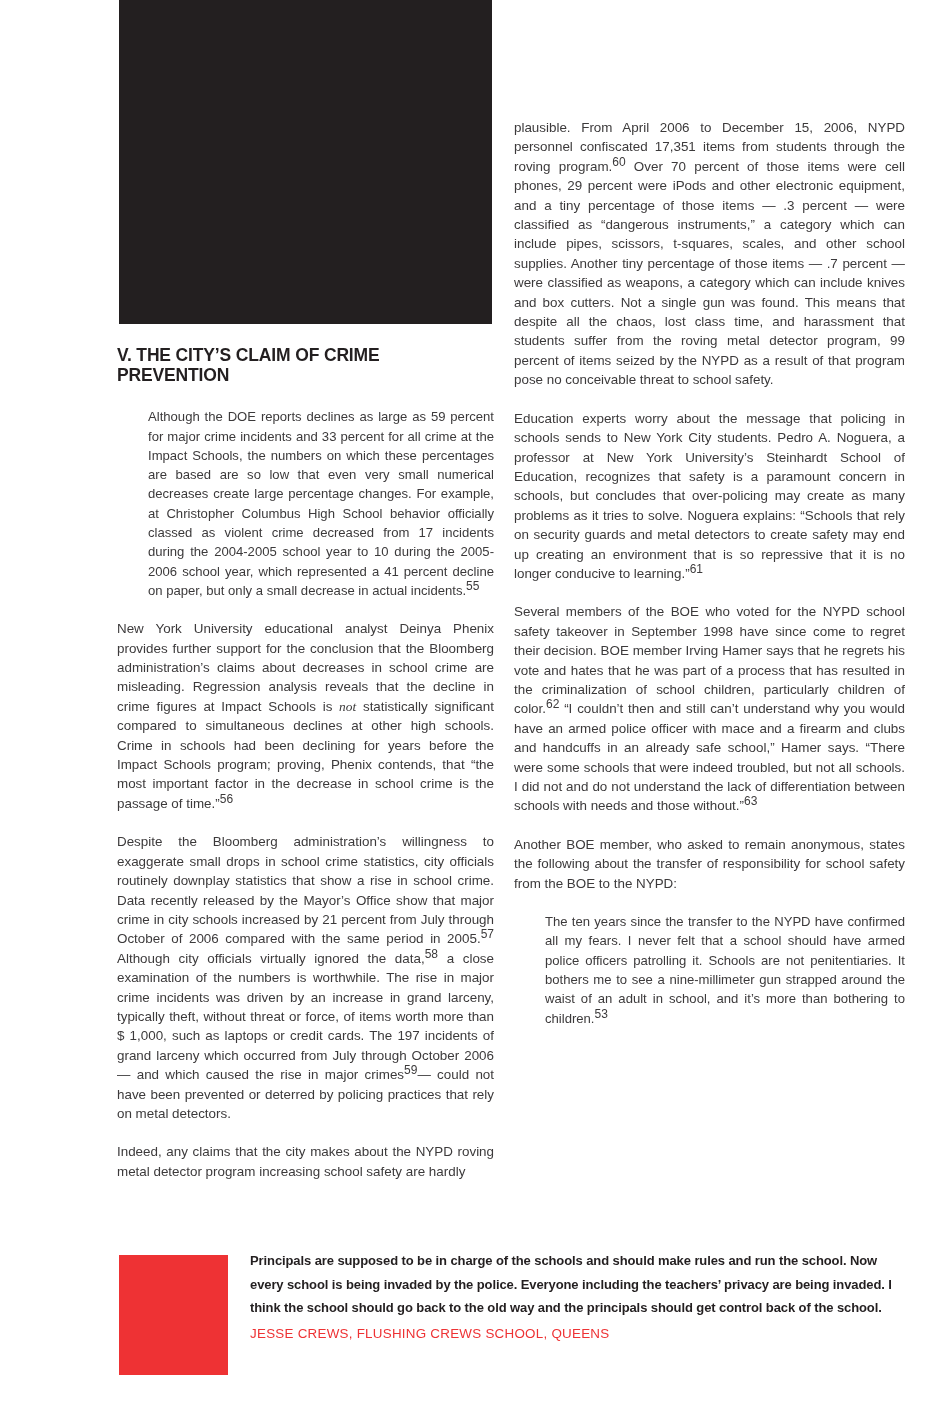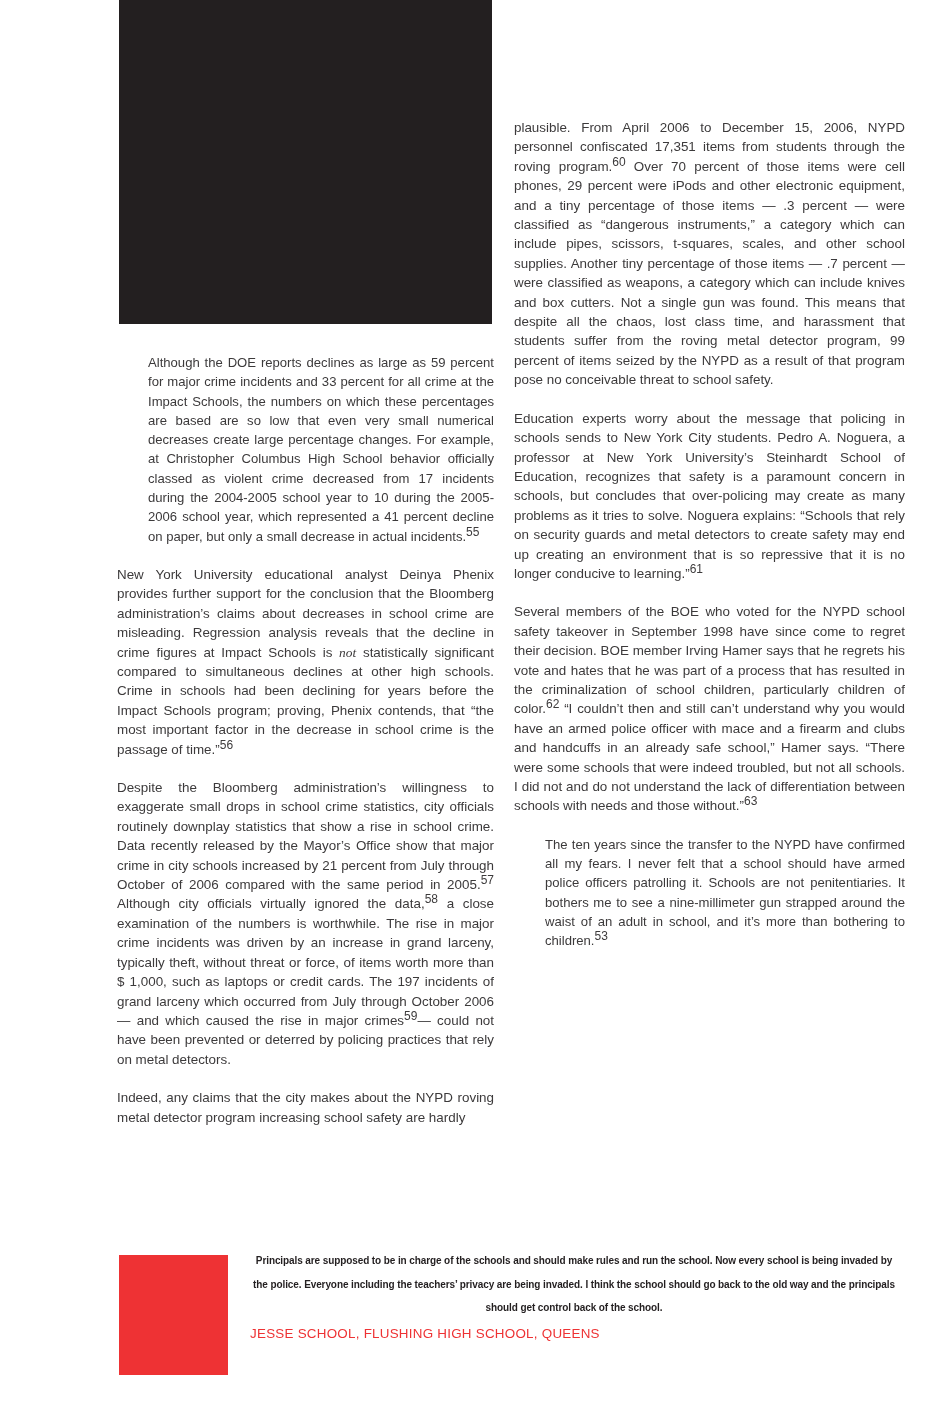--- a/index.html
+++ b/index.html
@@ -83,42 +83,42 @@
     height: 120px;
     background: #ee3234;
   }
   .pullquote-text {
     position: absolute;
     left: 250px;
     top: -6px;
     width: 648px;
   }
   .pullquote-text .pq-body {
-    font-size: 10px;
+    font-size: 13px;
     font-weight: bold;
     line-height: 23.6px;
     color: #231f20;
     letter-spacing: -0.1px;
     margin: 0;
-    text-align: center;
   }
   .pullquote-text .pq-attr {
     margin: 6px 0 0 0;
     font-size: 13.4px;
     letter-spacing: 0.25px;
     color: #ee3234;
   }
 </style>
 </head>
 <body>
 
 <div class="photo-block"></div>
 
 <div class="col col-left">
 
+  <h2 class="section-title">V. THE CITY’S CLAIM OF CRIME PREVENTION</h2>
 
 
   <blockquote class="indent-quote">
     <p><span>Although the DOE reports declines as large as 59 percent for major crime incidents and 33 percent for all crime at the Impact Schools, the numbers on which these percentages are based are so low that even very small numerical decreases create large percentage changes. For example, at Christopher Columbus High School behavior officially classed as violent crime decreased from 17 incidents during the 2004-2005 school year to 10 during the 2005-2006 school year, which represented a 41 percent decline on paper, but only a small decrease in actual incidents.</span><span class="fn">55</span></p>
   </blockquote>
 
   <p class="body-par"><span>New York University educational analyst Deinya Phenix provides further support for the conclusion that the Bloomberg administration’s claims about decreases in school crime are misleading. Regression analysis reveals that the decline in crime figures at Impact Schools is </span><span class="it">not</span><span> statistically significant compared to simultaneous declines at other high schools. Crime in schools had been declining for years before the Impact Schools program; proving, Phenix contends, that “the most important factor in the decrease in school crime is the passage of time.”</span><span class="fn">56</span></p>
 
   <p class="body-par"><span>Despite the Bloomberg administration’s willingness to exaggerate small drops in school crime statistics, city officials routinely downplay statistics that show a rise in school crime. Data recently released by the Mayor’s Office show that major crime in city schools increased by 21 percent from July through October of 2006 compared with the same period in 2005.</span><span class="fn">57</span><span> Although city officials virtually ignored the data,</span><span class="fn">58</span><span> a close examination of the numbers is worthwhile. The rise in major crime incidents was driven by an increase in grand larceny, typically theft, without threat or force, of items worth more than $ 1,000, such as laptops or credit cards. The 197 incidents of grand larceny which occurred from July through October 2006 — and which caused the rise in major crimes</span><span class="fn">59</span><span>— could not have been prevented or deterred by policing practices that rely on metal detectors.</span></p>
 
@@ -126,25 +126,26 @@
 </div>
 
 <div class="col col-right">
 
   <p class="body-par"><span>plausible. From April 2006 to December 15, 2006, NYPD personnel confiscated 17,351 items from students through the roving program.</span><span class="fn">60</span><span> Over 70 percent of those items were cell phones, 29 percent were iPods and other electronic equipment, and a tiny percentage of those items — .3 percent — were classified as “dangerous instruments,” a category which can include pipes, scissors, t-squares, scales, and other school supplies. Another tiny percentage of those items — .7 percent — were classified as weapons, a category which can include knives and box cutters. Not a single gun was found. This means that despite all the chaos, lost class time, and harassment that students suffer from the roving metal detector program, 99 percent of items seized by the NYPD as a result of that program pose no conceivable threat to school safety.</span></p>
 
   <p class="body-par"><span>Education experts worry about the message that policing in schools sends to New York City students. Pedro A. Noguera, a professor at New York University’s Steinhardt School of Education, recognizes that safety is a paramount concern in schools, but concludes that over-policing may create as many problems as it tries to solve. Noguera explains: “Schools that rely on security guards and metal detectors to create safety may end up creating an environment that is so repressive that it is no longer conducive to learning.”</span><span class="fn">61</span></p>
 
   <p class="body-par"><span>Several members of the BOE who voted for the NYPD school safety takeover in September 1998 have since come to regret their decision. BOE member Irving Hamer says that he regrets his vote and hates that he was part of a process that has resulted in the criminalization of school children, particularly children of color.</span><span class="fn">62</span><span> “I couldn’t then and still can’t understand why you would have an armed police officer with mace and a firearm and clubs and handcuffs in an already safe school,” Hamer says. “There were some schools that were indeed troubled, but not all schools. I did not and do not understand the lack of differentiation between schools with needs and those without.”</span><span class="fn">63</span></p>
 
+  <p class="body-par">Another BOE member, who asked to remain anonymous, states the following about the transfer of responsibility for school safety from the BOE to the NYPD:</p>
 
   <blockquote class="indent-quote">
     <p><span>The ten years since the transfer to the NYPD have confirmed all my fears. I never felt that a school should have armed police officers patrolling it. Schools are not penitentiaries. It bothers me to see a nine-millimeter gun strapped around the waist of an adult in school, and it’s more than bothering to children.</span><span class="fn">53</span></p>
   </blockquote>
 </div>
 
 <div class="pullquote-wrap">
   <div class="pullquote-swatch"></div>
   <div class="pullquote-text">
     <p class="pq-body">Principals are supposed to be in charge of the schools and should make rules and run the school. Now every school is being invaded by the police. Everyone including the teachers’ privacy are being invaded. I think the school should go back to the old way and the principals should get control back of the school.</p>
-    <p class="pq-attr">JESSE SCHOOL, FLUSHING HIGH SCHOOL, QUEENS</p>
+    <p class="pq-attr">JESSE CREWS, FLUSHING CREWS SCHOOL, QUEENS</p>
   </div>
 </div>
 
 </body></html>

